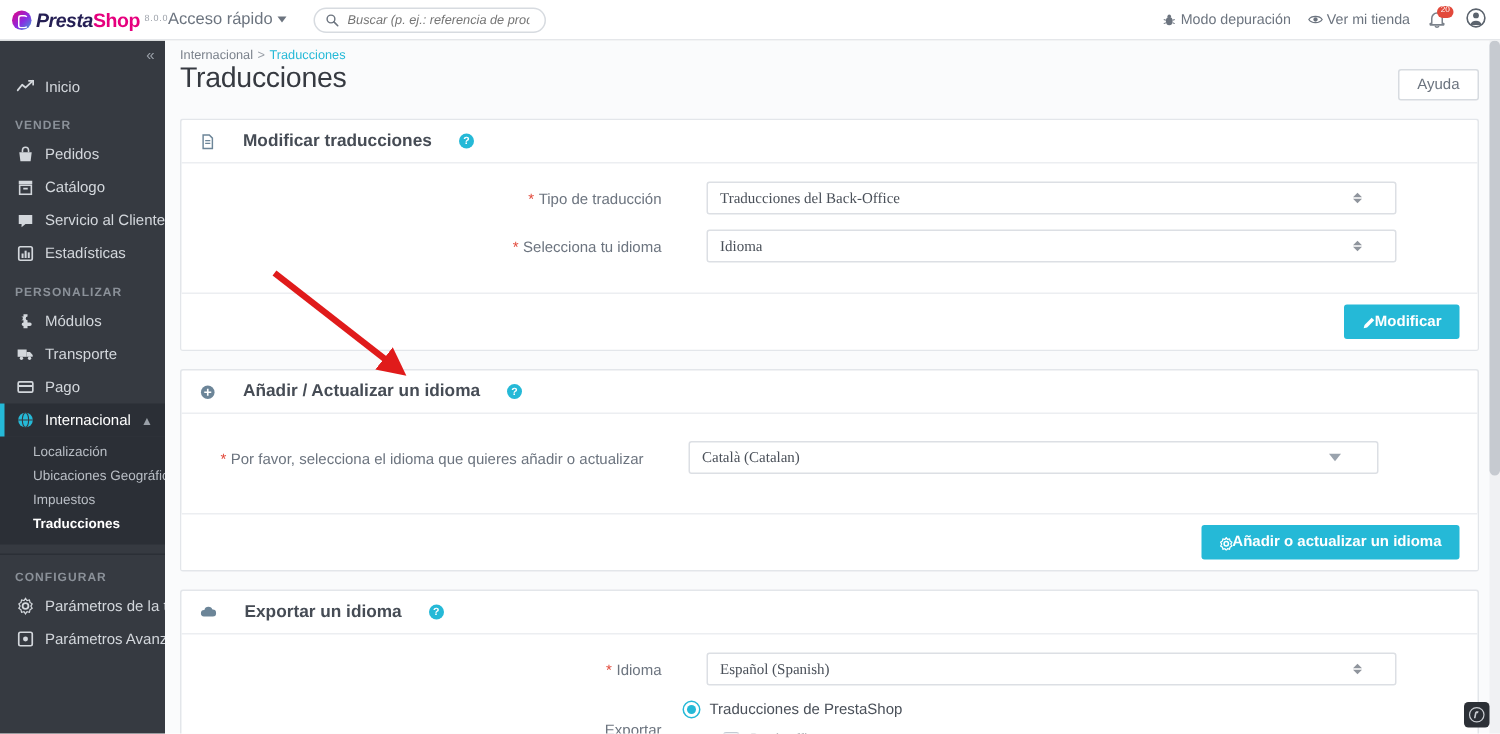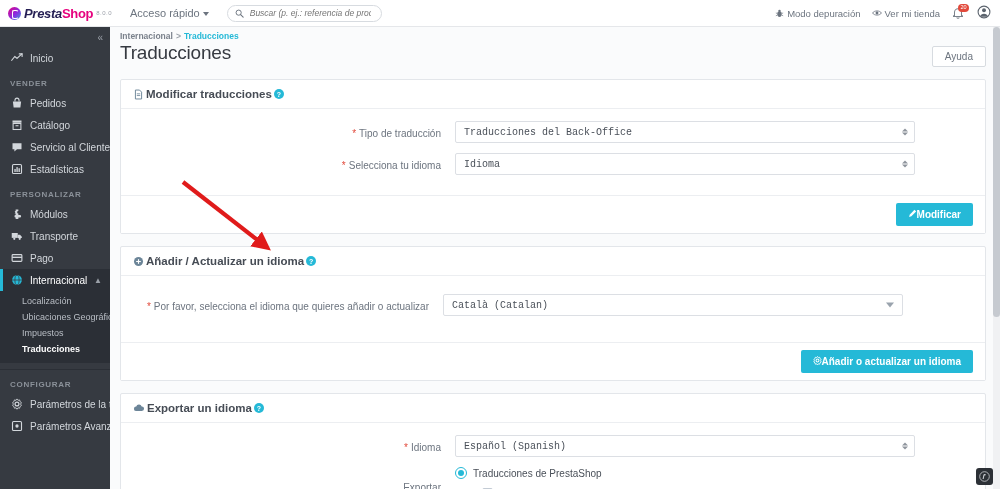--- a/index.html
+++ b/index.html
@@ -33,21 +33,21 @@
     content: ""; position: absolute; left: 4px; top: 3px;
     width: 5px; height: 7px; border: 1.6px solid #fff; border-radius: 2px 3px 3px 2px;
     border-right-color: transparent;
   }
   .ps-word { font-size: 13px; font-weight: bold; letter-spacing: -0.3px; }
   .ps-word .p1 { color: #251f54; font-style: italic; }
   .ps-word .p2 { color: #e6007e; }
   .ps-ver { font-size: 6px; color: #9a9fa8; margin-left: 3px; letter-spacing: .5px; }
 
   #quick-access {
-    margin-left: 18px; font-size: 11px; color: #6c747f; cursor: pointer;
+    font-size: 11px; color: #6c747f; cursor: pointer;
     white-space: nowrap;
   }
   #quick-access .caret {
     display: inline-block; margin-left: 3px;
     border-left: 3px solid transparent; border-right: 3px solid transparent;
     border-top: 4px solid #6c747f; vertical-align: middle;
   }
   #search-wrap {
     margin-left: 18px; width: 155px; height: 17px;
     border: 1px solid #d7dbe0; border-radius: 9px;
@@ -107,41 +107,41 @@
     font-size: 9px; color: #b9bec5; padding: 3px 0 3px 22px; cursor: pointer; white-space: nowrap;
   }
   .sub-item.active { color: #fff; font-weight: bold; }
   .nav-divider { height: 1px; background: #2b2f36; margin: 6px 0 0 0; }
 
   
   #content {
     position: absolute; top: 27px; left: 110px; width: 890px; height: 462px;
     background: #fafbfc; overflow: hidden;
   }
-  #breadcrumb { padding: 4px 0 0 10px; font-size: 8.5px; color: #7a818b; font-weight: bold; }
+  #breadcrumb { padding: 4px 0 0 10px; font-size: 8.5px; color: #7a818b; }
   #breadcrumb .crumb-link { color: #25b9d7; cursor: pointer; }
   #breadcrumb .crumb-sep { margin: 0 3px; color: #9aa0a8; }
 
   #page-head { display: flex; align-items: flex-start; padding: 1px 14px 0 10px; }
   #page-title { font-size: 19px; font-weight: normal; color: #363a41; margin: 0; letter-spacing: -.2px; }
   #help-btn {
     margin-left: auto; margin-top: 4px;
     border: 1px solid #d7dbe0; background: #fff; color: #6c747f;
     font-size: 10px; padding: 4px 12px; border-radius: 2px; cursor: pointer;
     font-family: "Liberation Sans", sans-serif;
   }
 
   #panel-scroll { position: absolute; top: 52px; left: 0; width: 890px; height: 437px; overflow: hidden; }
 
   .card {
     background: #fff; border: 1px solid #e3e6ea; border-radius: 2px;
     margin: 0 14px 12px 10px;
   }
   .card-head {
-    display: flex; align-items: center; gap: 2px;
+    display: flex; align-items: center; gap: 18px;
     padding: 8px 12px; border-bottom: 1px solid #eceef1;
     font-size: 11.5px; font-weight: bold; color: #464c55;
   }
   .card-head .head-ico { color: #6c8598; display: flex; align-items: center; }
   .help-dot {
     width: 10px; height: 10px; border-radius: 50%; background: #25b9d7;
     color: #fff; font-size: 7px; display: flex; align-items: center; justify-content: center;
     font-weight: bold; cursor: pointer; flex: 0 0 auto;
   }
   .card-body { padding: 12px 12px 10px 12px; }
@@ -155,21 +155,21 @@
     width: 322px; text-align: right; padding-right: 14px; padding-top: 4px;
     font-size: 10px; color: #6c747f; line-height: 1.35;
   }
   .req { color: #e2493b; margin-right: 3px; }
   .form-control-wrap { width: 460px; position: relative; }
 
   .select-native {
     width: 100%; height: 22px; border: 1px solid #dcdfe4; border-radius: 2px;
     background: #fff; font-size: 10px; color: #4a5059; padding: 0 22px 0 8px;
     appearance: none; -webkit-appearance: none; outline: none;
-    font-family: Liberation Mono, monospace; cursor: pointer;
+    font-family: Liberation Serif, serif; cursor: pointer; margin-left: 16px;
   }
   .spin-arrows {
     position: absolute; right: 7px; top: 50%; transform: translateY(-50%);
     display: flex; flex-direction: column; gap: 1px; pointer-events: none;
   }
   .spin-arrows i {
     display: block; width: 0; height: 0;
     border-left: 3px solid transparent; border-right: 3px solid transparent;
   }
   .spin-arrows i.up { border-bottom: 3.5px solid #8f959d; }
@@ -177,21 +177,21 @@
   .chev-down {
     position: absolute; right: 9px; top: 50%; transform: translateY(-50%);
     width: 0; height: 0; pointer-events: none;
     border-left: 4px solid transparent; border-right: 4px solid transparent;
     border-top: 5px solid #9aa3ad;
   }
 
   .btn {
     border: 0; border-radius: 2px; color: #fff; background: #25b9d7;
     font-size: 10px; font-weight: bold; padding: 6px 12px; cursor: pointer;
-    display: inline-flex; align-items: flex-start; gap: 0;
+    display: inline-flex; align-items: flex-end; gap: 0;
     font-family: "Liberation Sans", sans-serif;
   }
 
   .radio-row { display: flex; align-items: center; gap: 6px; margin-bottom: 9px; }
   .radio-outer {
     width: 12px; height: 12px; border-radius: 50%; border: 1.5px solid #25b9d7;
     display: flex; align-items: center; justify-content: center; flex: 0 0 auto; cursor: pointer;
   }
   .radio-inner { width: 6px; height: 6px; border-radius: 50%; background: #25b9d7; }
   .radio-label { font-size: 10px; color: #4a5059; }

